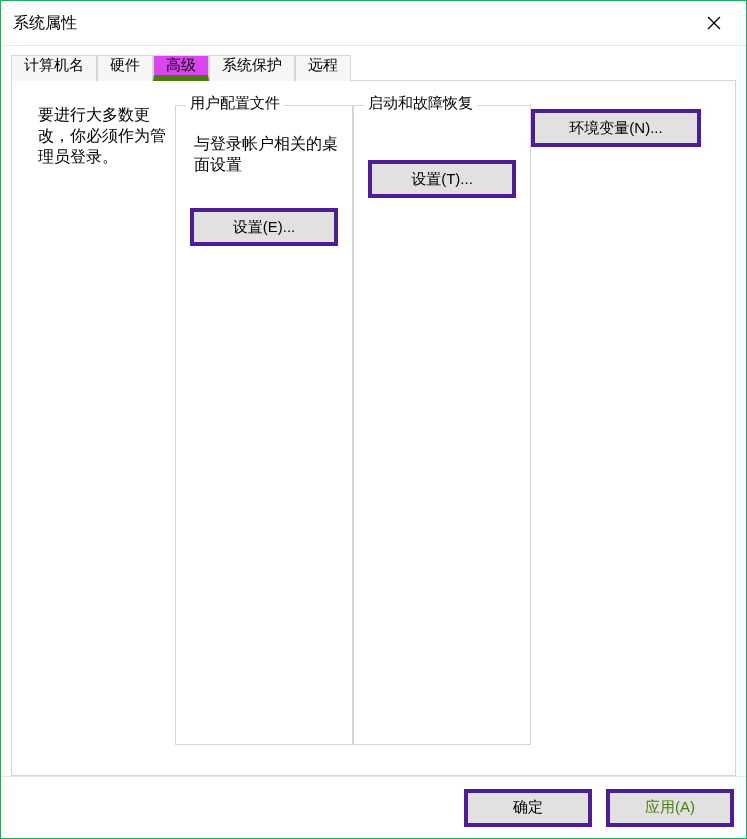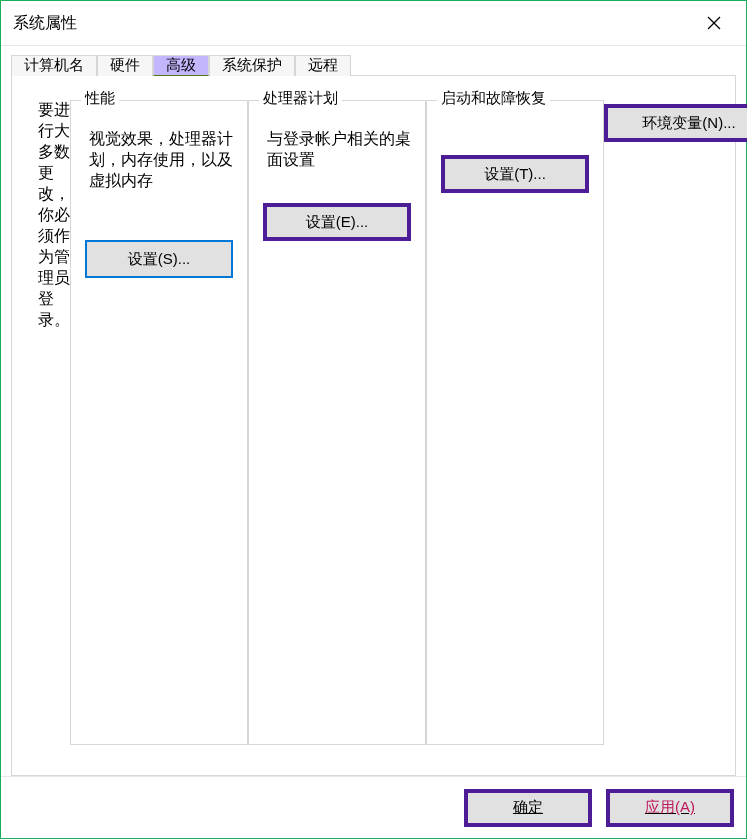--- a/index.html
+++ b/index.html
@@ -52,22 +52,22 @@
     border: 1px solid #d6d6d6;
     border-bottom: none;
     background: #f6f6f6;
     margin-right: 0px;
     cursor: pointer;
     font-size: 15px;
     position: relative;
     top: 1px;
   }
   .tab.active {
-    background: #c4b5fd;
-    border-bottom: 1px solid #4d7c0f;
+    background: #d946ef;
+    border-bottom: 6px solid #4d7c0f;
     z-index: 3;
   }
   .tab-panel {
     border: 1px solid #d6d6d6;
     padding: 24px 20px 10px 20px;
     flex: 1;
     background: #fff;
     position: relative;
     z-index: 1;
     display: flex;
@@ -108,38 +108,37 @@
     border: 4px solid #4c1d95;
     font-family: inherit;
     font-size: 15px;
     cursor: pointer;
     padding: 0 14px;
   }
   .btn.highlight {
     border: 2px solid #0078d7;
   }
   .btn:disabled {
-    color: #be185d;
+    color: #4d7c0f;
     cursor: default;
   }
   .envrow {
     display: flex;
     justify-content: flex-end;
     margin-top: 4px;
     padding-right: 14px;
   }
   .footer {
     height: 62px;
     border-top: 1px solid #e8e8e8;
     display: flex;
     justify-content: flex-end;
     align-items: center;
     gap: 14px;
     padding: 0 12px;
-    text-decoration: underline;
   }
   .footer .btn { min-width: 128px; height: 38px; }
   .watermark {
     position: absolute;
     right: 14px;
     bottom: 64px;
     font-size: 14px;
     color: #ddd;
     pointer-events: none;
   }
@@ -166,30 +165,23 @@
       <div class="tab">硬件</div>
       <div class="tab active">高级</div>
       <div class="tab">系统保护</div>
       <div class="tab">远程</div>
     </div>
 
     <div class="tab-panel">
 
       <div class="intro">要进行大多数更改，你必须作为管理员登录。</div>
 
-      <div class="group">
-        <div class="group-title">性能</div>
-        <div class="group-desc">视觉效果，处理器计划，内存使用，以及虚拟内存</div>
-        <div class="group-btnrow">
-          <button class="btn highlight">设置(S)...</button>
-        </div>
-      </div>
 
       <div class="group short">
-        <div class="group-title">处理器计划</div>
+        <div class="group-title">用户配置文件</div>
         <div class="group-desc">与登录帐户相关的桌面设置</div>
         <div class="group-btnrow">
           <button class="btn">设置(E)...</button>
         </div>
       </div>
 
       <div class="group short">
         <div class="group-title">启动和故障恢复</div>
         <div class="group-btnrow">
           <button class="btn">设置(T)...</button>

